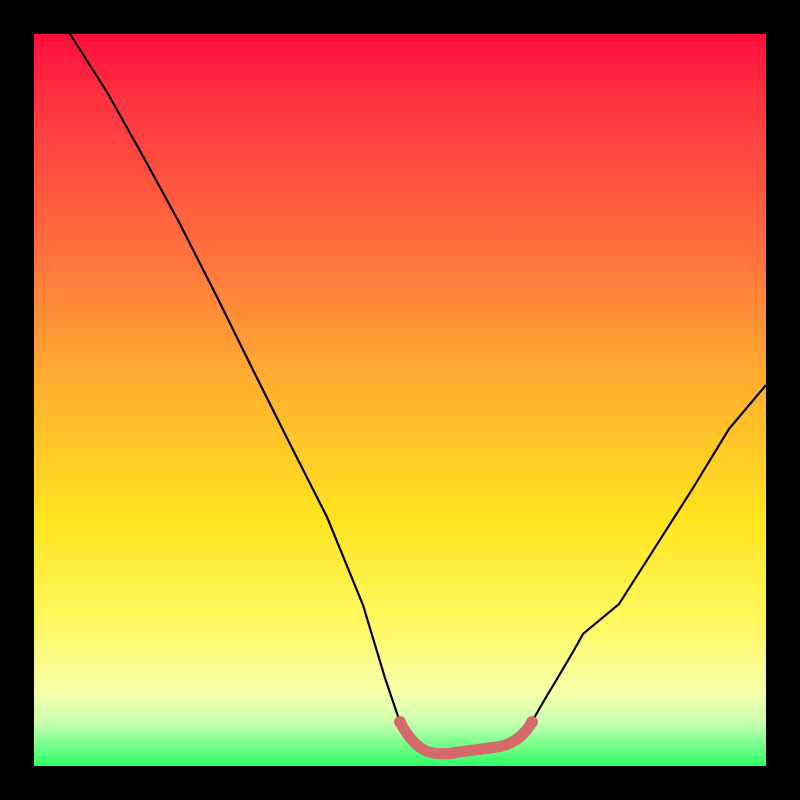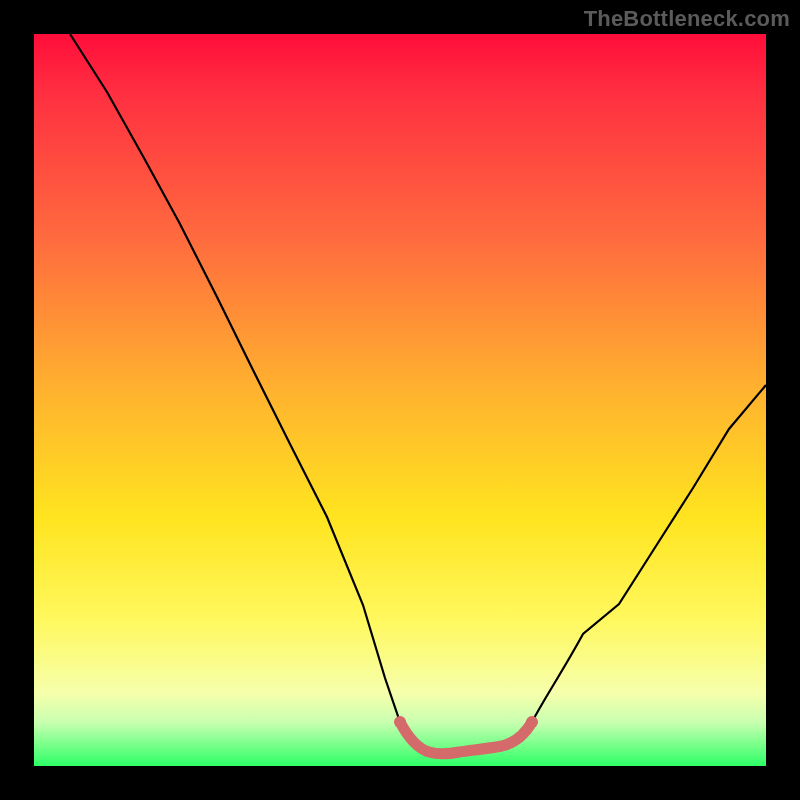--- a/index.html
+++ b/index.html
@@ -53,21 +53,20 @@
     font-weight: 600;
     letter-spacing: 0.2px;
     user-select: none;
   }
 </style>
 </head>
 <body>
 
 <div class="frame">
 
-  <div class="watermark">TheBottleneck.com</div>
 
   <div class="plot-area">
     <svg viewBox="0 0 732 732" preserveAspectRatio="none">
       <path d="M 36 0
                L 73 58
                L 110 124
                L 146 190
                L 183 263
                L 219 336
                L 256 410

